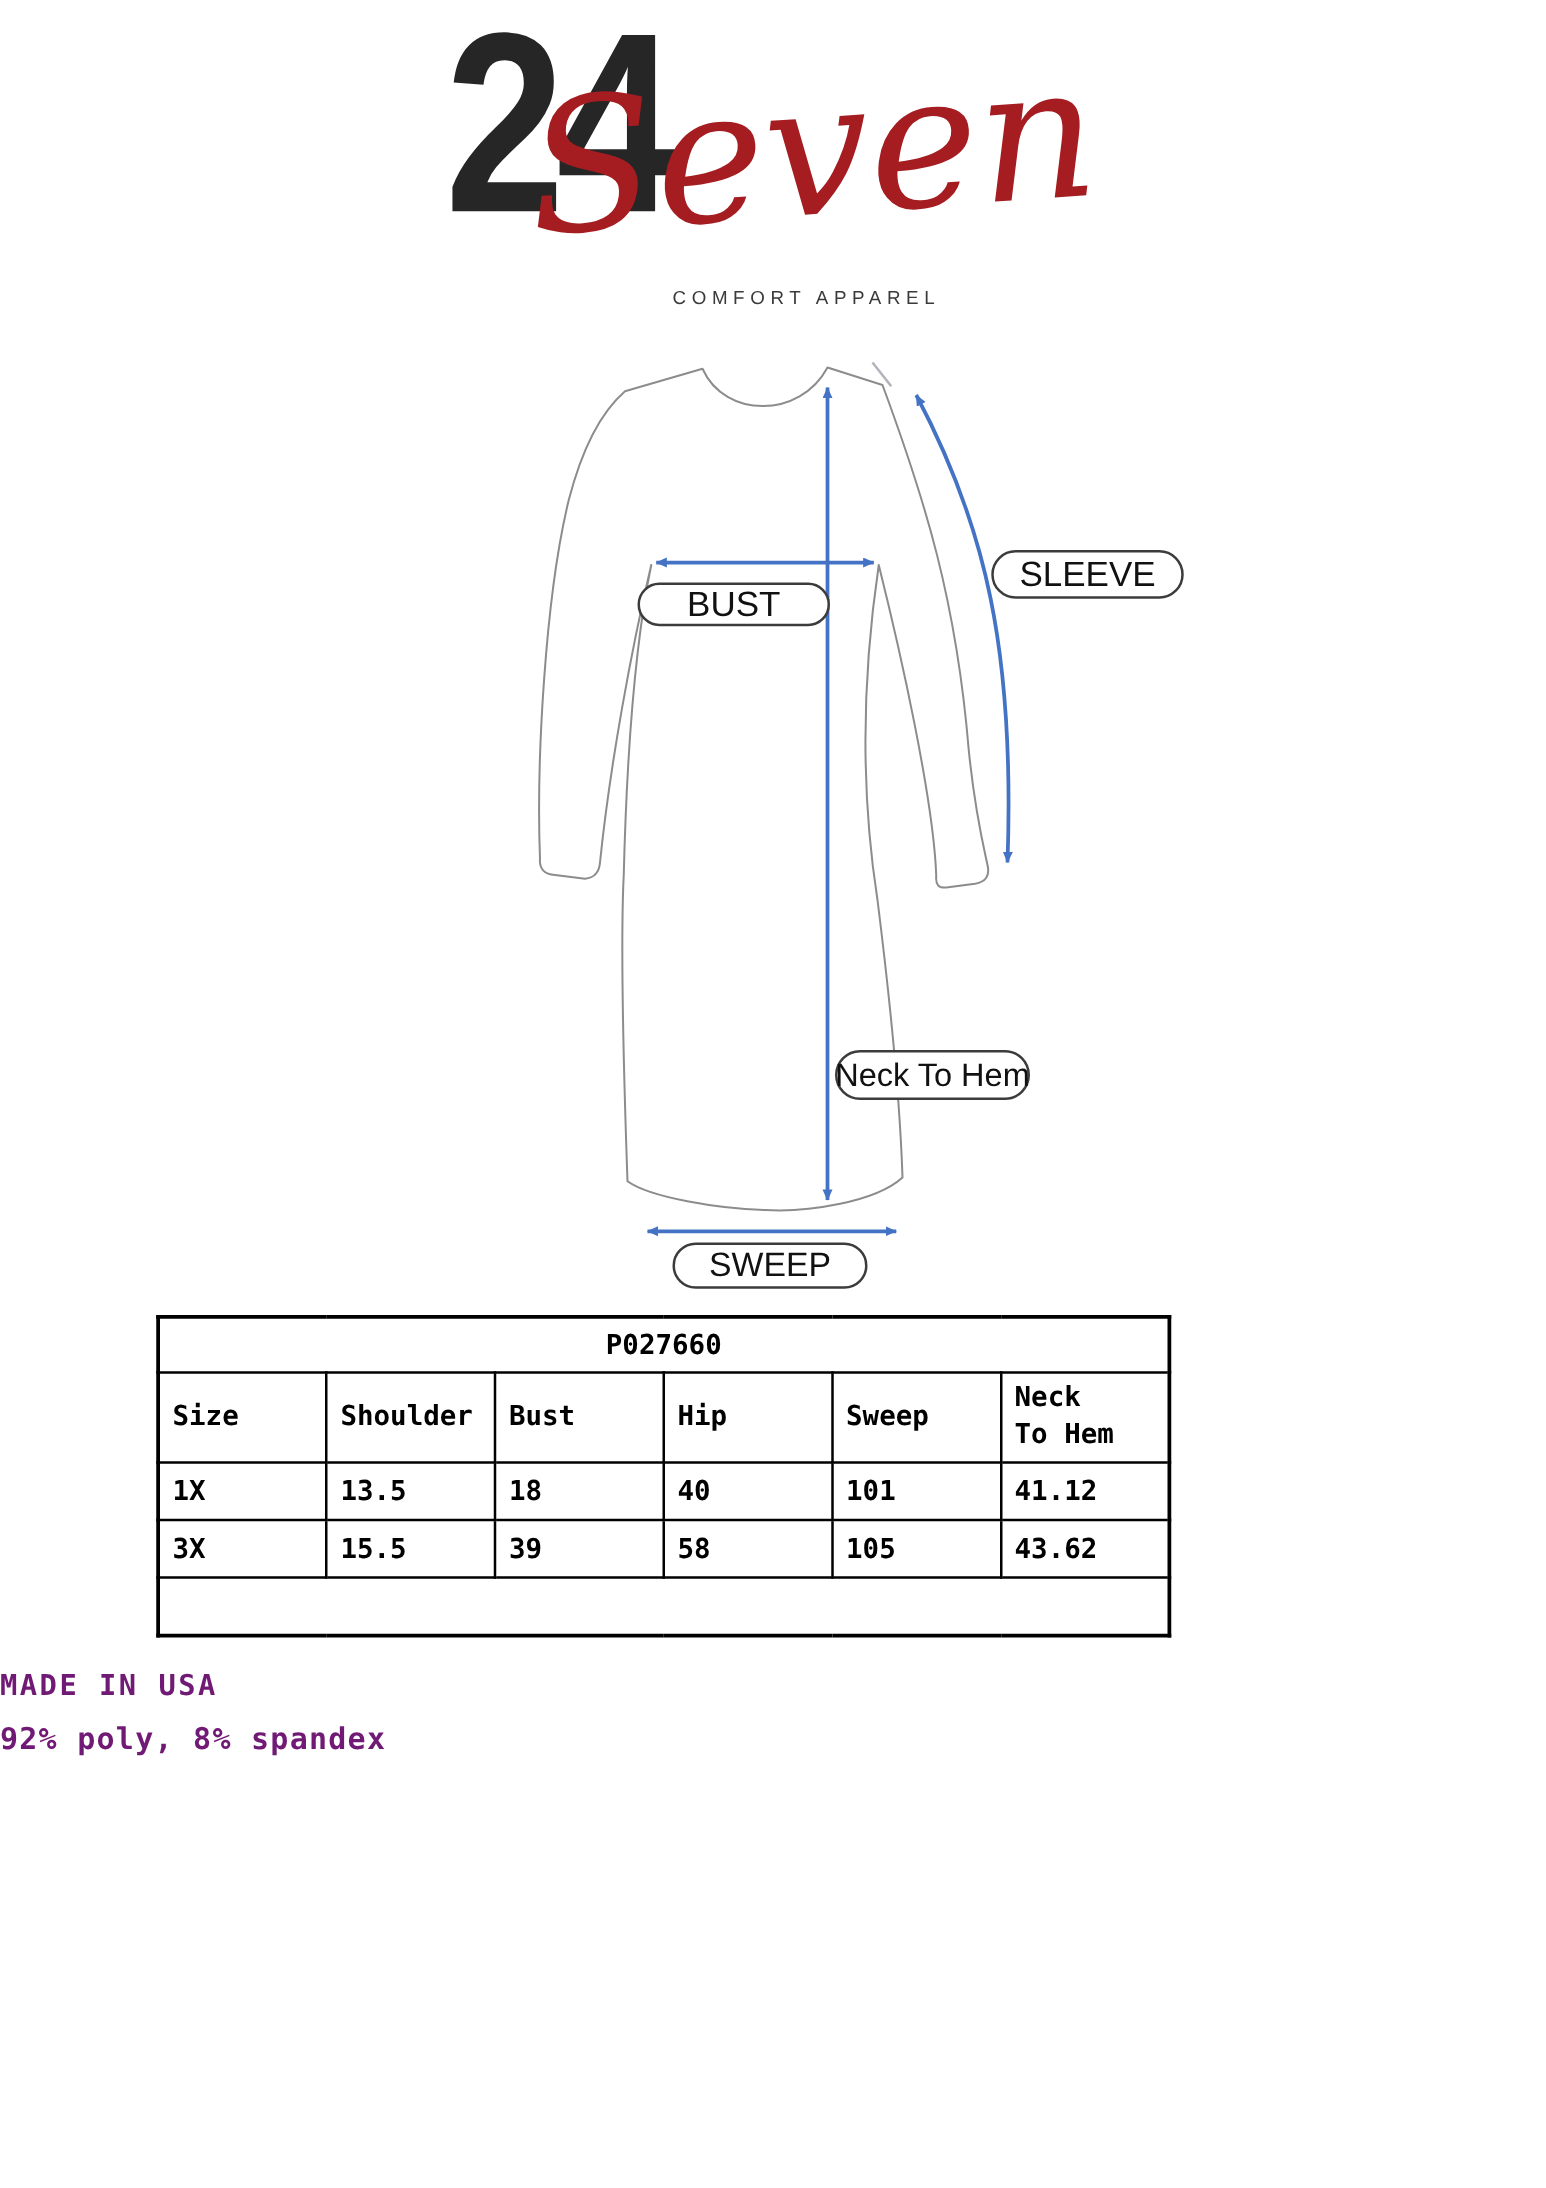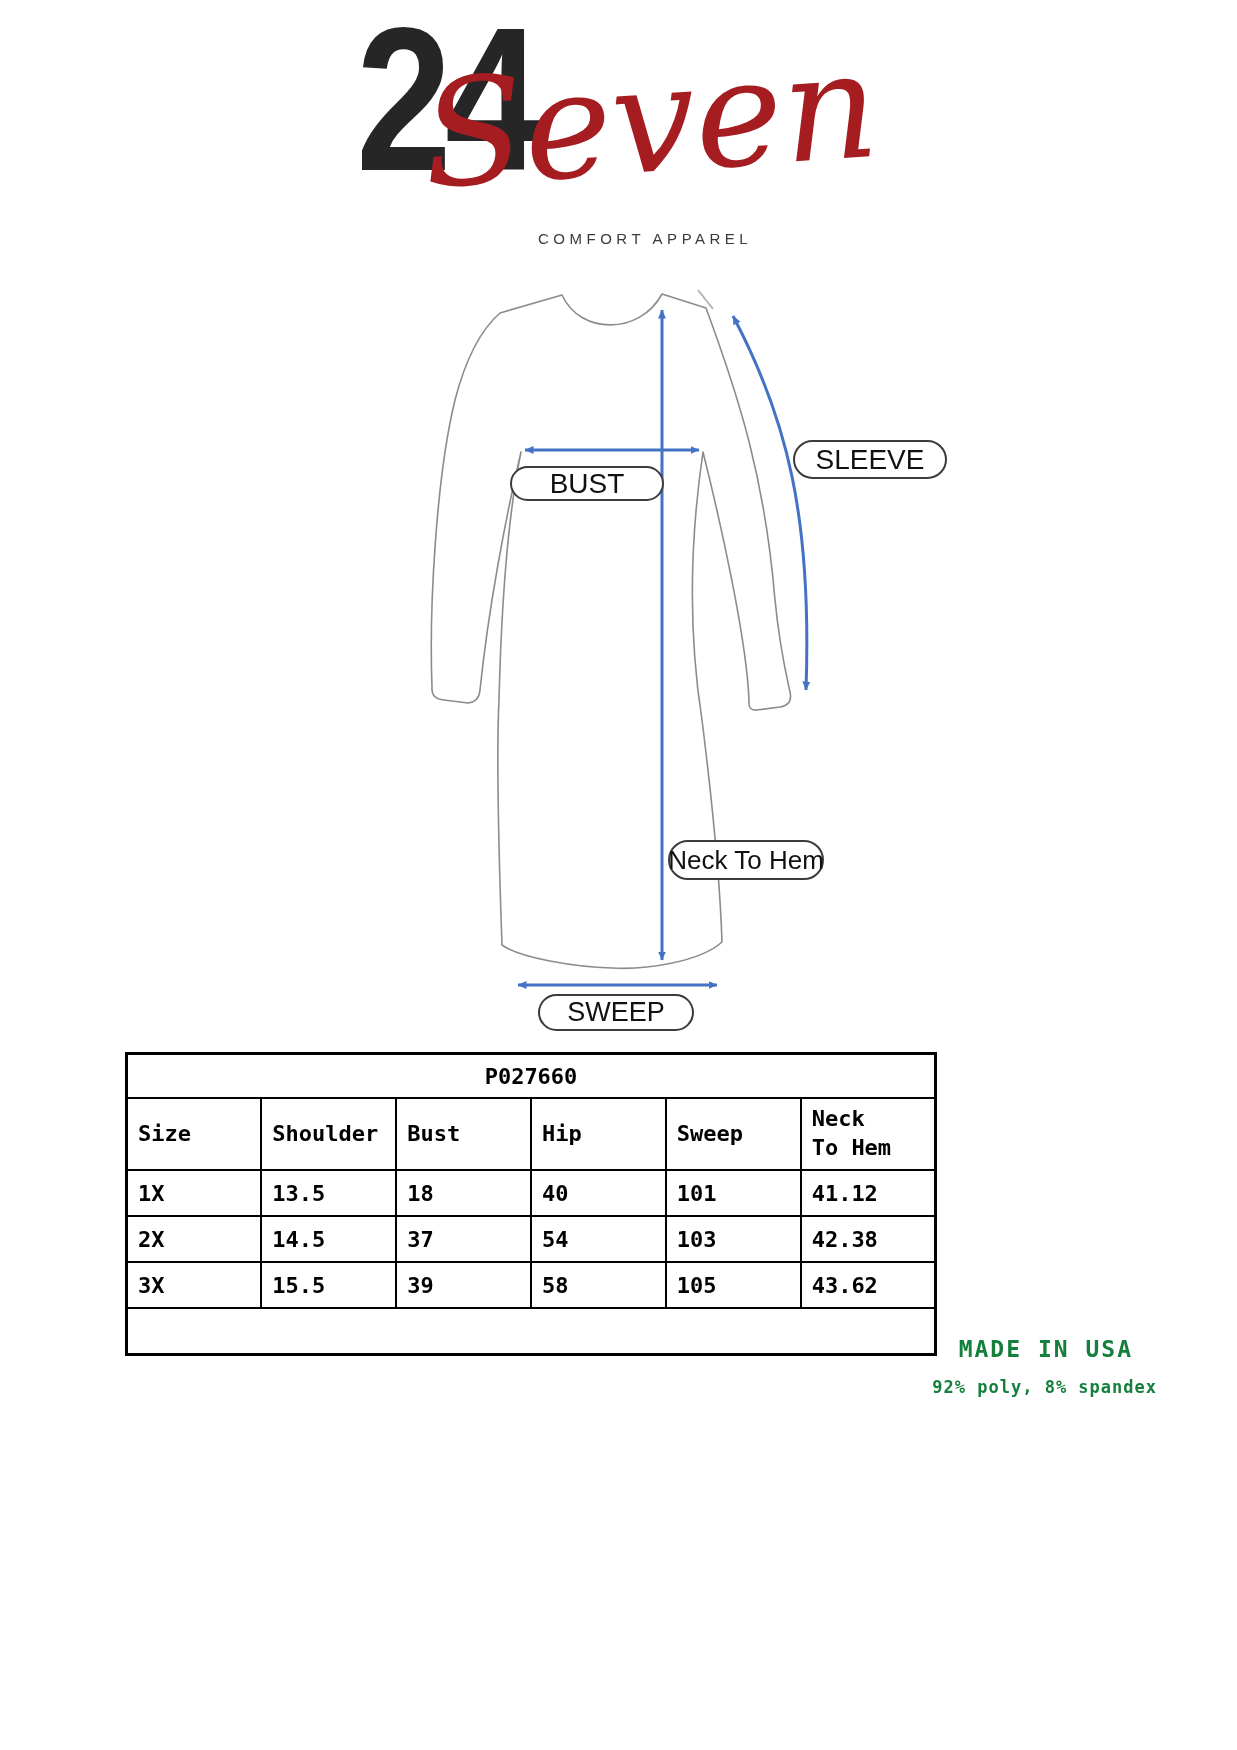--- a/index.html
+++ b/index.html
@@ -33,25 +33,25 @@
         font-weight:bold;color:#000;}
   table.size-chart{border:3px solid #000;}
   table.size-chart td,table.size-chart th{border:2px solid #000;vertical-align:middle;}
   td.style-cell{height:40px;text-align:center;}
   th.col-head{height:66px;text-align:left;padding:2px 40px 2px 10px;font-weight:bold;
               line-height:1.3;}
   td.data-cell{height:40px;text-align:left;padding:2px 15px 2px 10px;}
   td.empty-cell{height:42px;}
 
   
-  .footer-line{position:absolute;left:0;width:1133px;text-align:right;
+  .footer-line{position:absolute;left:0;width:1133px;text-align:left;
                font-family:"DejaVu Sans Mono","Liberation Mono",monospace;font-weight:bold;
-               color:#15803d;}
+               color:#701a75;}
   .footer-origin{top:1336px;font-size:23px;letter-spacing:2px;}
-  .footer-fabric{top:1377px;font-size:17px;letter-spacing:1px;padding-left:24px;}
+  .footer-fabric{top:1377px;font-size:24px;letter-spacing:1px;}
 </style>
 </head>
 <body>
 
 <div id="page">
 
   <div>
     <div class="logo-number" style="color: rgb(38, 38, 38);">24</div>
     <div class="logo-script" style="color: rgb(165, 29, 33);">Seven</div>
     <div class="logo-tagline" style="color: rgb(58, 58, 58);">COMFORT APPAREL</div>
@@ -122,28 +122,20 @@
         </tr>
         <tr>
           <td class="data-cell">1X</td>
           <td class="data-cell">13.5</td>
           <td class="data-cell">18</td>
           <td class="data-cell">40</td>
           <td class="data-cell">101</td>
           <td class="data-cell">41.12</td>
         </tr>
         <tr>
-          <td class="data-cell">2X</td>
-          <td class="data-cell">14.5</td>
-          <td class="data-cell">37</td>
-          <td class="data-cell">54</td>
-          <td class="data-cell">103</td>
-          <td class="data-cell">42.38</td>
-        </tr>
-        <tr>
           <td class="data-cell">3X</td>
           <td class="data-cell">15.5</td>
           <td class="data-cell">39</td>
           <td class="data-cell">58</td>
           <td class="data-cell">105</td>
           <td class="data-cell">43.62</td>
         </tr>
         <tr>
           <td class="empty-cell" colspan="6"></td>
         </tr>

